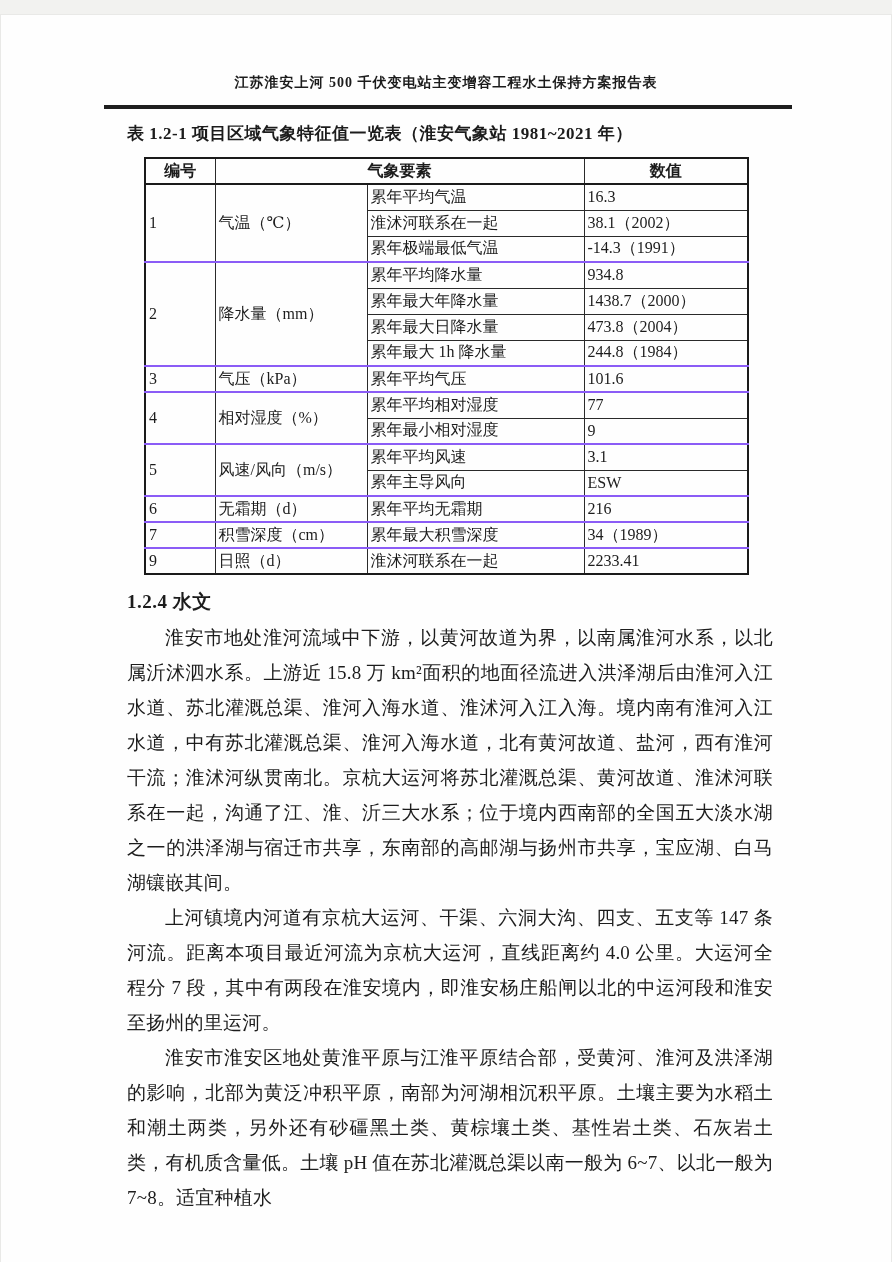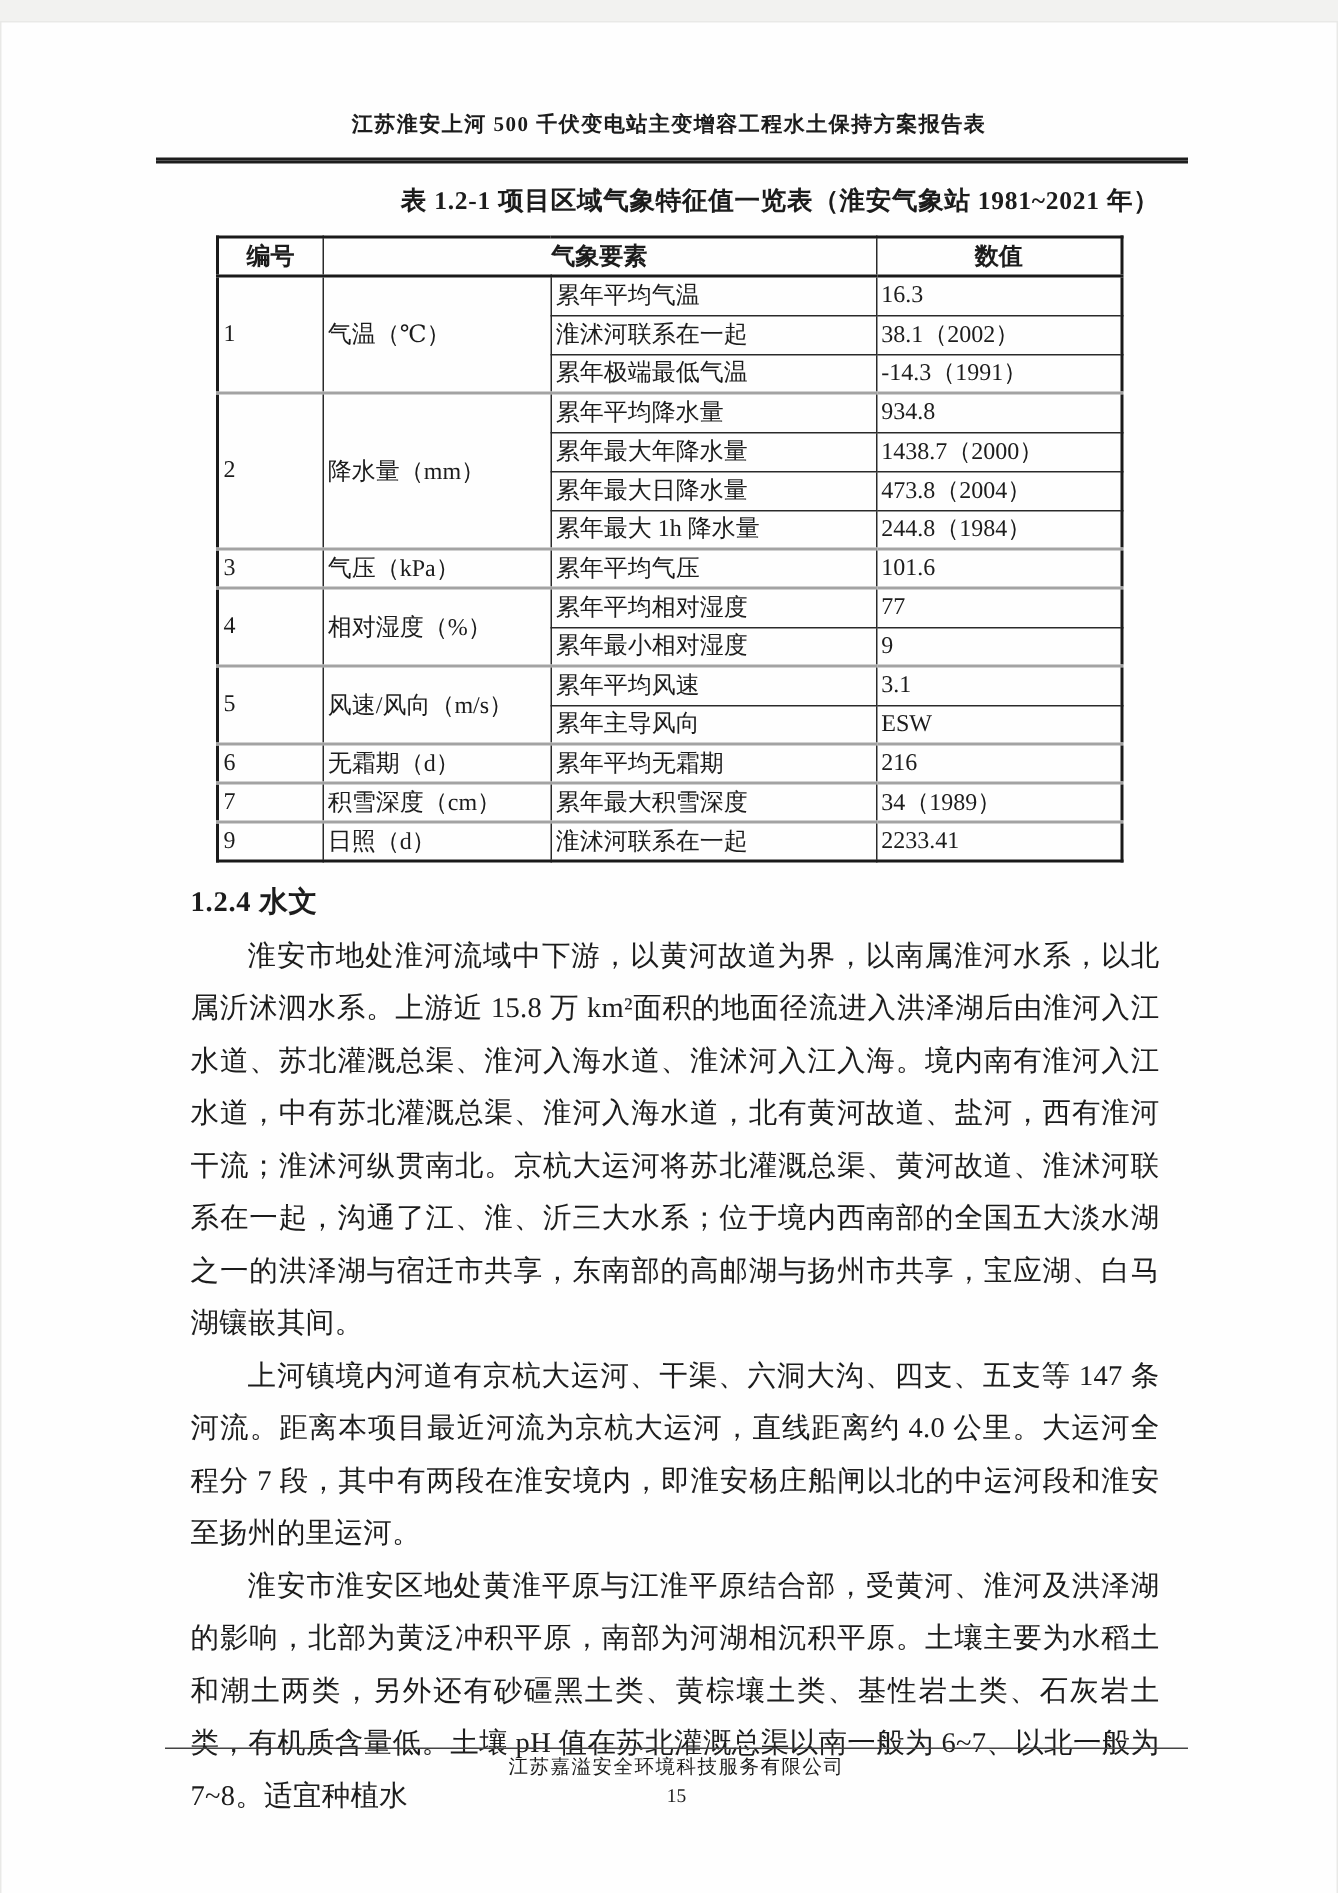--- a/index.html
+++ b/index.html
@@ -13,35 +13,35 @@
   .doc-header {
     position:absolute; top:60px; left:0; right:0;
     text-align:center; font-size:14px; font-weight:bold; letter-spacing:1px;
   }
   .header-rule {
     position:absolute; top:91px; left:104px; width:688px; height:3px;
     border-top:2px solid #1e1e1e; border-bottom:2px solid #1e1e1e;
   }
   .content { position:absolute; top:108px; left:127px; width:646px; }
   .table-caption {
-    text-align:right; font-size:17px; font-weight:bold; line-height:24px;
+    text-align:left; font-size:17px; font-weight:bold; line-height:24px;
     margin-bottom:11px; letter-spacing:0.5px;
   }
   table.climate {
     border-collapse:collapse; table-layout:fixed;
     width:603px; margin-left:17px;
     border:2px solid #1a1a1a;
     font-size:16px;
   }
   table.climate th, table.climate td {
     border:1px solid #2a2a2a; vertical-align:middle;
     height:26px; padding:0 3px; overflow:hidden; white-space:nowrap;
   }
   table.climate th { font-weight:bold; border-bottom:2px solid #1a1a1a; }
-  table.climate tr.group-start td { border-top:2px solid #a3a3a3; }
+  table.climate tr.group-start td { border-top:2px solid #8b5cf6; }
   .section-heading {
     font-size:19px; font-weight:bold; line-height:30px;
     margin-top:12px; margin-bottom:3px; letter-spacing:0.5px;
   }
   .para {
     font-size:19px; line-height:35px; text-align:justify;
     text-indent:2em; letter-spacing:0.2px;
   }
   .footer {
     position:absolute; top:1151px; left:110px; width:682px;
@@ -161,18 +161,14 @@
       </table>
 
     <div class="section-heading">1.2.4 水文</div>
     <p class="para">淮安市地处淮河流域中下游，以黄河故道为界，以南属淮河水系，以北属沂沭泗水系。上游近 15.8 万 km²面积的地面径流进入洪泽湖后由淮河入江水道、苏北灌溉总渠、淮河入海水道、淮沭河入江入海。境内南有淮河入江水道，中有苏北灌溉总渠、淮河入海水道，北有黄河故道、盐河，西有淮河干流；淮沭河纵贯南北。京杭大运河将苏北灌溉总渠、黄河故道、淮沭河联系在一起，沟通了江、淮、沂三大水系；位于境内西南部的全国五大淡水湖之一的洪泽湖与宿迁市共享，东南部的高邮湖与扬州市共享，宝应湖、白马湖镶嵌其间。</p>
     <p class="para">上河镇境内河道有京杭大运河、干渠、六洞大沟、四支、五支等 147 条河流。距离本项目最近河流为京杭大运河，直线距离约 4.0 公里。大运河全程分 7 段，其中有两段在淮安境内，即淮安杨庄船闸以北的中运河段和淮安至扬州的里运河。</p>
 
     <p class="para">淮安市淮安区地处黄淮平原与江淮平原结合部，受黄河、淮河及洪泽湖的影响，北部为黄泛冲积平原，南部为河湖相沉积平原。土壤主要为水稻土和潮土两类，另外还有砂礓黑土类、黄棕壤土类、基性岩土类、石灰岩土类，有机质含量低。土壤 pH 值在苏北灌溉总渠以南一般为 6~7、以北一般为 7~8。适宜种植水</p>
 
   </div>
 
-  <div class="footer">
-    <div class="footer-company">江苏嘉溢安全环境科技服务有限公司</div>
-    <div class="page-number">15</div>
-  </div>
 
 </div>
 
 </body></html>

